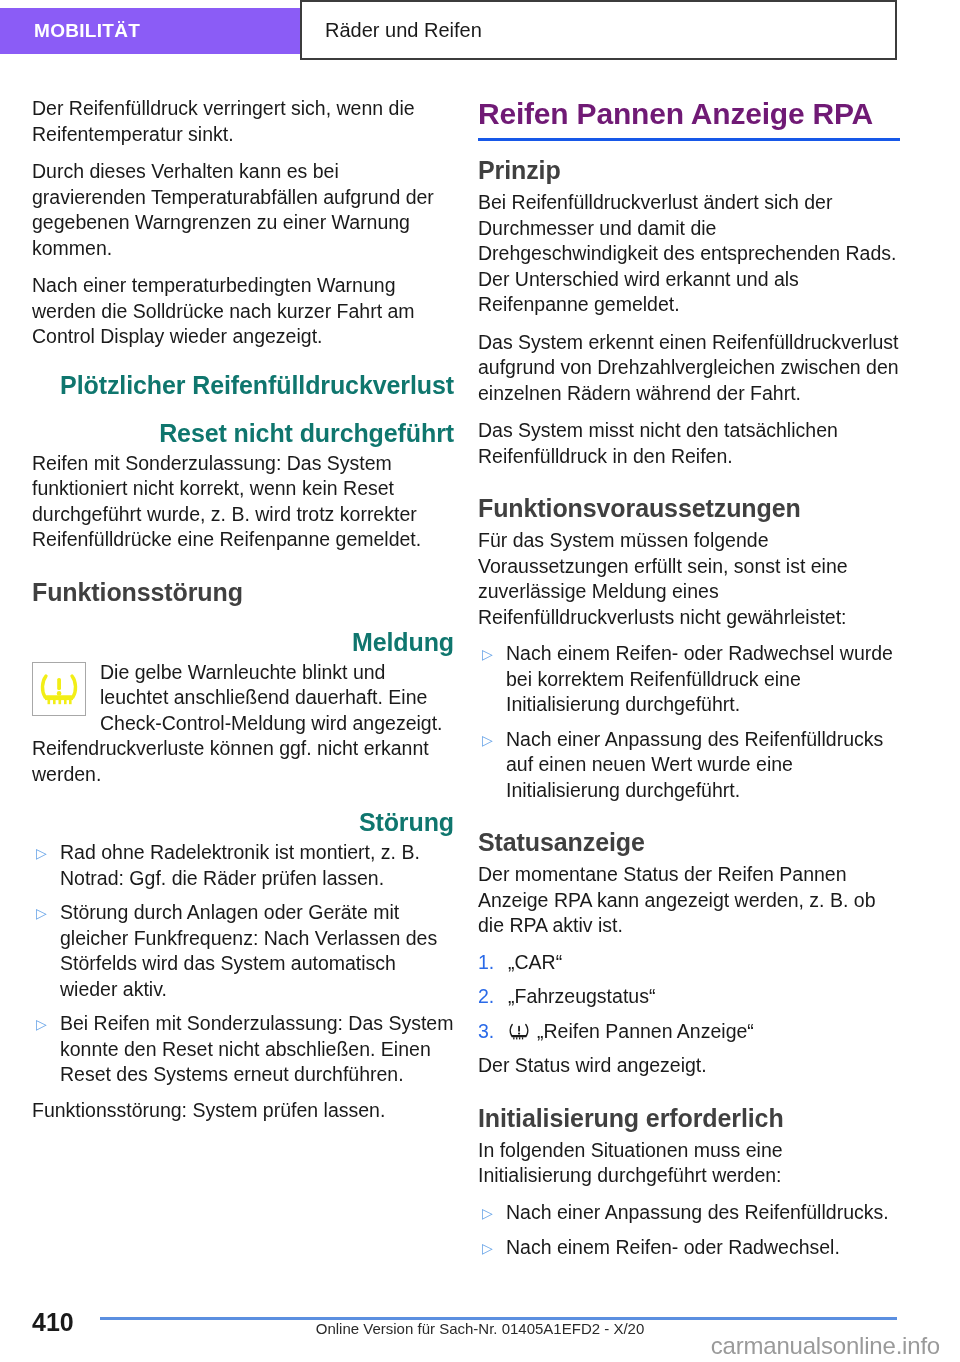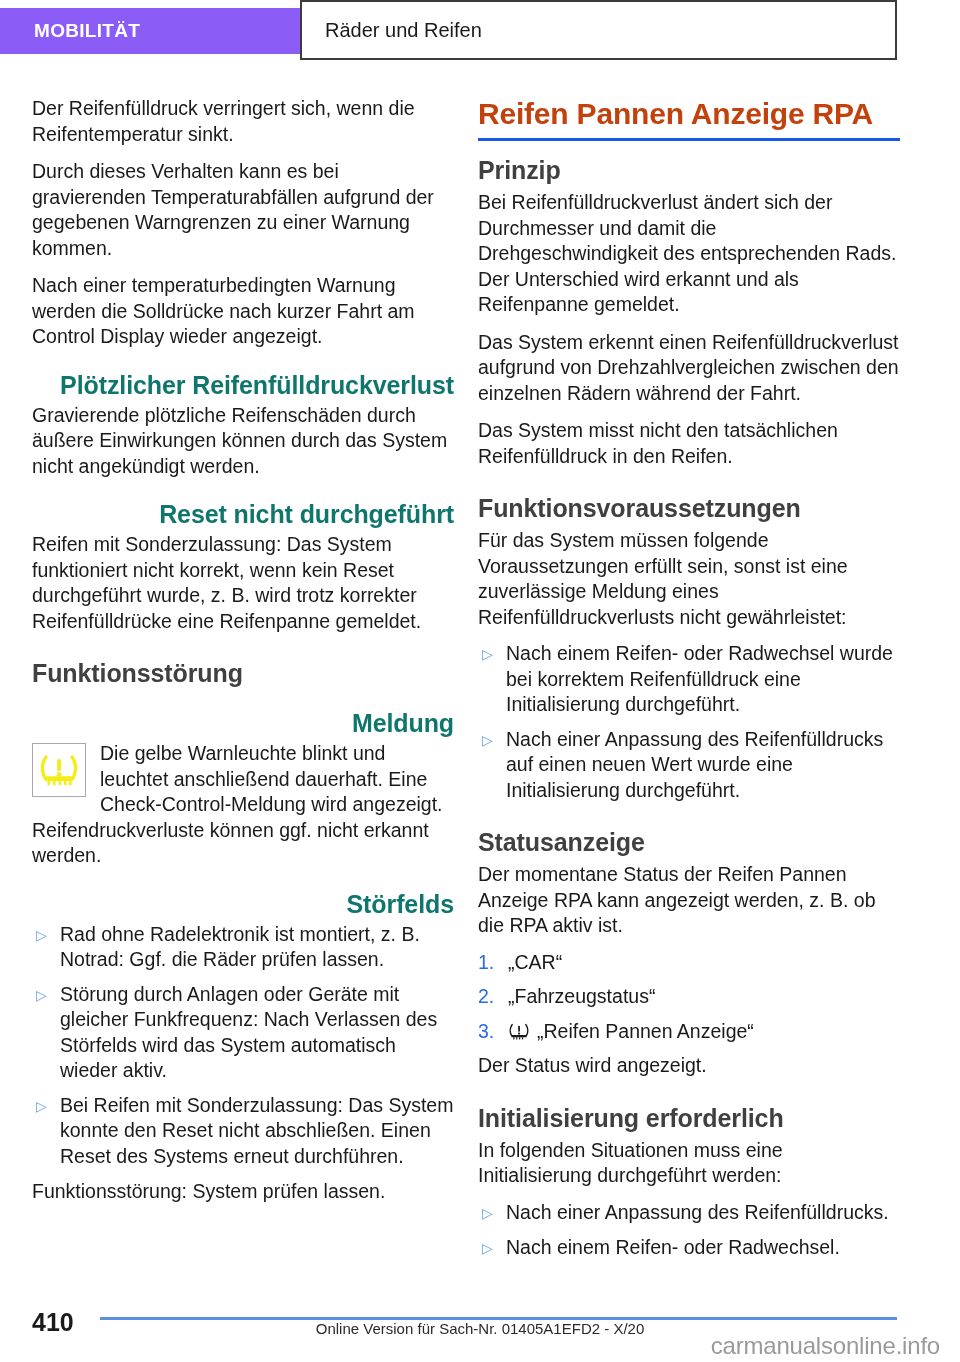--- a/index.html
+++ b/index.html
@@ -38,21 +38,21 @@
 
   p.body, .li-text, .num-text {
     font-size: 19.5px; line-height: 25.5px; color: #1a1a1a;
   }
   p.body { margin-bottom: 12px; }
   p.body.tight { margin-bottom: 11px; }
 
   
   h2.doc-h2 {
     font-size: 30px; line-height: 36px; font-weight: bold;
-    color: #c2410c; letter-spacing: -0.2px;
+    color: #701a75; letter-spacing: -0.2px;
     padding-bottom: 6px; margin-bottom: 14px;
     border-bottom: 3px solid #1758e8;
   }
   h3.doc-h3 {
     font-size: 25px; line-height: 30px; font-weight: bold;
     color: #404040; letter-spacing: -0.1px;
     margin-bottom: 5px;
   }
   h3.doc-h3.spaced { margin-top: 24px; }
   h4.doc-h4 {
@@ -119,21 +119,20 @@
   <span class="header-section-label">Räder und Reifen</span>
 </div>
 
 <div class="col col-left">
 
   <p class="body">Der Reifenfülldruck verringert sich, wenn die Reifentemperatur sinkt.</p>
   <p class="body">Durch dieses Verhalten kann es bei gravierenden Temperaturabfällen aufgrund der gegebenen Warngrenzen zu einer Warnung kommen.</p>
   <p class="body">Nach einer temperaturbedingten Warnung werden die Solldrücke nach kurzer Fahrt am Control Display wieder angezeigt.</p>
 
   <h4 class="doc-h4 spaced">Plötzlicher Reifenfülldruckverlust</h4>
-  <p class="body">Gravierende plötzliche Reifenschäden durch äußere Einwirkungen können durch das System nicht angekündigt werden.</p>
 
   <h4 class="doc-h4 spaced">Reset nicht durchgeführt</h4>
   <p class="body">Reifen mit Sonderzulassung: Das System funktioniert nicht korrekt, wenn kein Reset durchgeführt wurde, z. B. wird trotz korrekter Reifenfülldrücke eine Reifenpanne gemeldet.</p>
 
   <h3 class="doc-h3 spaced">Funktionsstörung</h3>
 
   <h4 class="doc-h4 spaced">Meldung</h4>
 
   <div class="msg-block">
     <div class="tpms-box">
@@ -145,21 +144,21 @@
         <rect x="8.5" y="29" width="2.6" height="4.2" fill="#f2ee16"></rect>
         <rect x="14" y="29" width="2.6" height="4.2" fill="#f2ee16"></rect>
         <rect x="19.5" y="29" width="2.6" height="4.2" fill="#f2ee16"></rect>
         <rect x="25" y="29" width="2.6" height="4.2" fill="#f2ee16"></rect>
         <rect x="30" y="29" width="2.6" height="4.2" fill="#f2ee16"></rect>
       </svg>
     </div>
     <p>Die gelbe Warnleuchte blinkt und leuchtet anschließend dauerhaft. Eine Check-Control-Meldung wird angezeigt. Reifendruckverluste können ggf. nicht erkannt werden.</p>
   </div>
 
-  <h4 class="doc-h4 spaced">Störfelds</h4>
+  <h4 class="doc-h4 spaced">Störung</h4>
 
   <ul class="bullets">
     <li>
       <span class="bullet-marker">▷</span>
       <span class="li-text">Rad ohne Radelektronik ist montiert, z. B. Notrad: Ggf. die Räder prüfen lassen.</span>
     </li>
     <li>
       <span class="bullet-marker">▷</span>
       <span class="li-text">Störung durch Anlagen oder Geräte mit gleicher Funkfrequenz: Nach Verlassen des Störfelds wird das System automatisch wieder aktiv.</span>
     </li>

